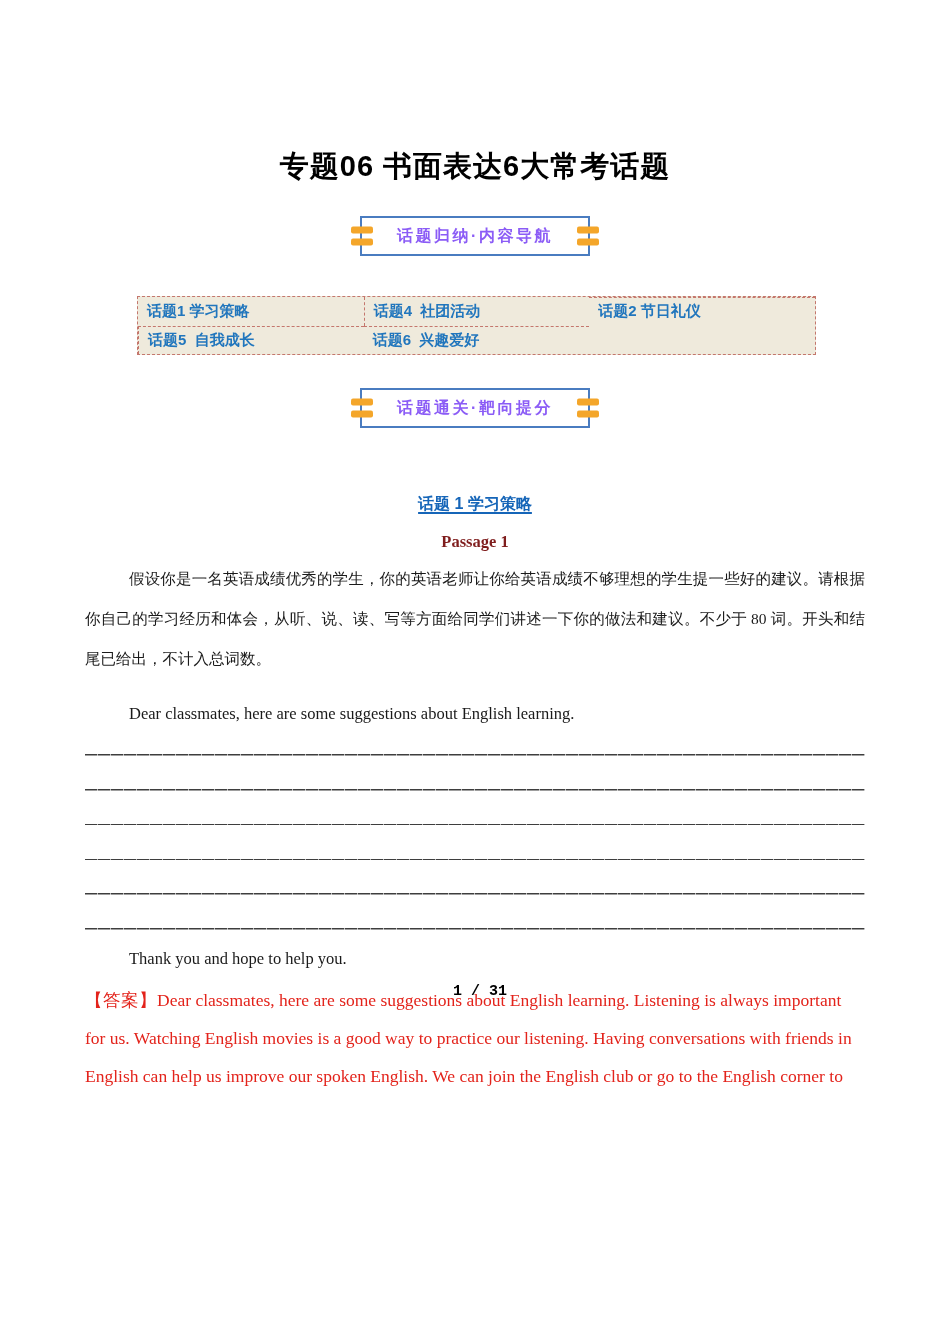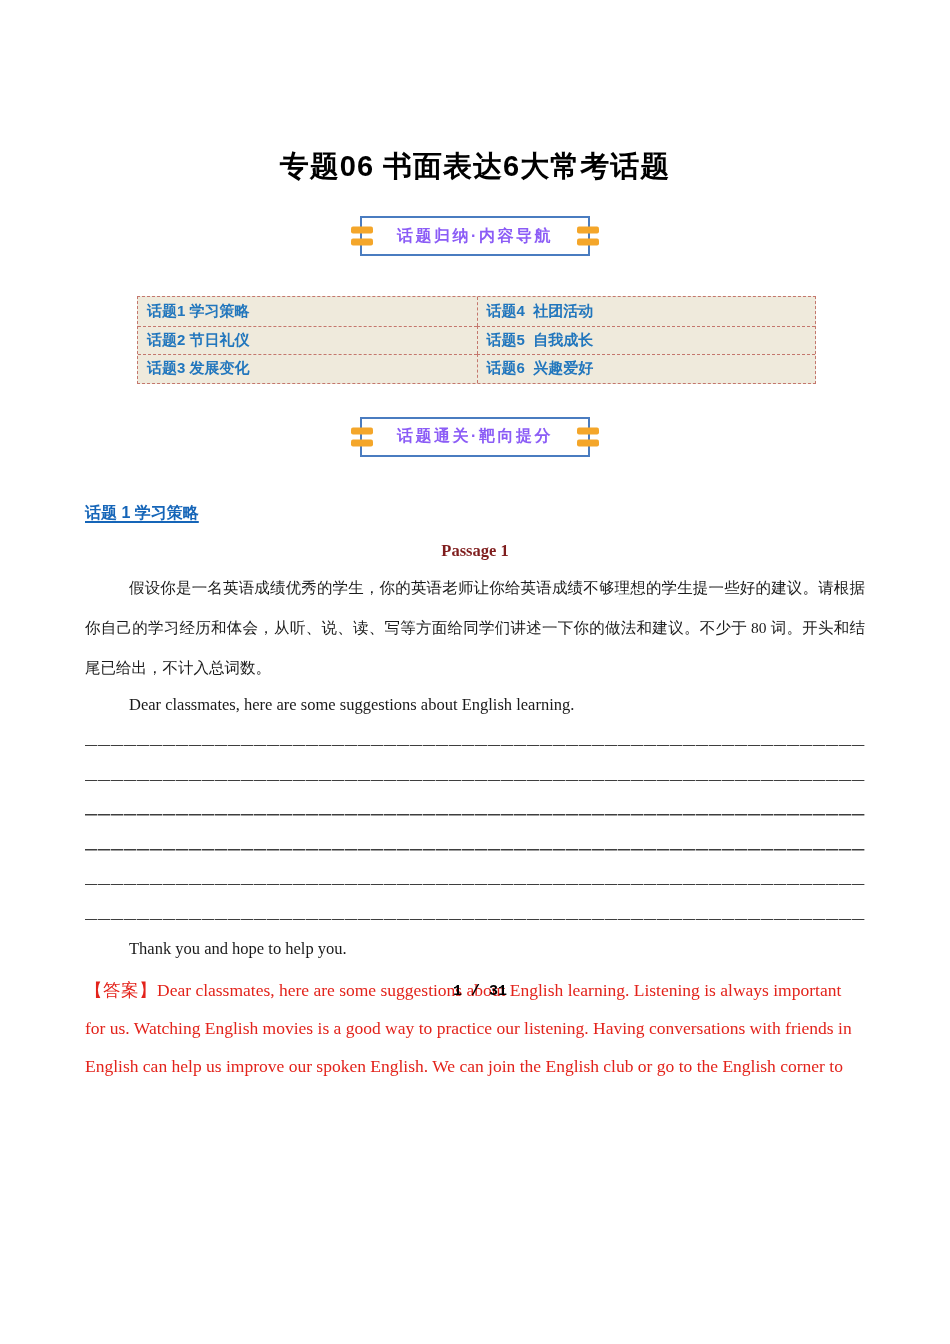--- a/index.html
+++ b/index.html
@@ -63,21 +63,21 @@
     height: 7px;
     background: #f4a62a;
     border-radius: 2px;
   }
   .eq-left  { left: -11px; }
   .eq-right { right: -11px; }
 
   
   .topics-table {
     display: grid;
-    grid-template-columns: 1fr 1fr;
+    grid-template-columns: 1fr 1fr 1fr;
     width: 679px;
     margin: 40px 0 0 52px;
     background: #efeadc;
     border: 1.5px dashed #c4776d;
   }
   .topic-cell {
     height: 28.5px;
     display: flex;
     align-items: center;
     padding-left: 9px;
@@ -85,21 +85,22 @@
     font-weight: bold;
     font-size: 15px;
     color: #2176bd;
     white-space: pre-wrap;
   }
   .topic-cell:nth-child(even)  { border-left: 1.5px dashed #c4776d; }
   .topic-cell:nth-child(n+3)   { border-top: 1.5px dashed #c4776d; }
 
   
   .section-heading {
-    margin-top: 40px;
+    margin-top: 60px;
+    text-align: center;
   }
   .section-heading span {
     font-family: "Liberation Sans", "DejaVu Sans", sans-serif;
     font-weight: bold;
     font-size: 16px;
     color: #1565b8;
     text-decoration: underline;
     text-decoration-thickness: 1.5px;
     text-underline-offset: 3px;
   }
@@ -117,21 +118,21 @@
     text-align: justify;
     text-indent: 44px;
     color: #1a1a1a;
   }
   .opening-line, .closing-line {
     font-size: 16.5px;
     line-height: 26px;
     text-indent: 44px;
     color: #1a1a1a;
   }
-  .opening-line { margin-top: 4px; }
+  .opening-line { margin-top: 22px; }
   .closing-line { margin-top: 16px; }
 
   
   .writing-lines { margin-top: -6px; }
   .writing-line {
     height: 34.8px;
     background: repeating-linear-gradient(to right, #3e3e3e 0 12px, #b5b5b5 12px 13px)
                 left bottom / 100% 1.5px no-repeat;
   }
 
@@ -177,21 +178,20 @@
           <i></i>
           <i></i>
         </span>
     </div>
 
     <div class="topics-table">
       <div class="topic-cell">话题1 学习策略</div>
       <div class="topic-cell">话题4  社团活动</div>
       <div class="topic-cell">话题2 节日礼仪</div>
       <div class="topic-cell">话题5  自我成长</div>
-      <div class="topic-cell">话题3 发展变化</div>
       <div class="topic-cell">话题6  兴趣爱好</div>
     </div>
 
     <div class="banner second">
       <span class="eq-icon eq-left">
           <i></i>
           <i></i>
         </span>
       <span class="banner-label">话题通关·靶向提分</span>
       <span class="eq-icon eq-right">

